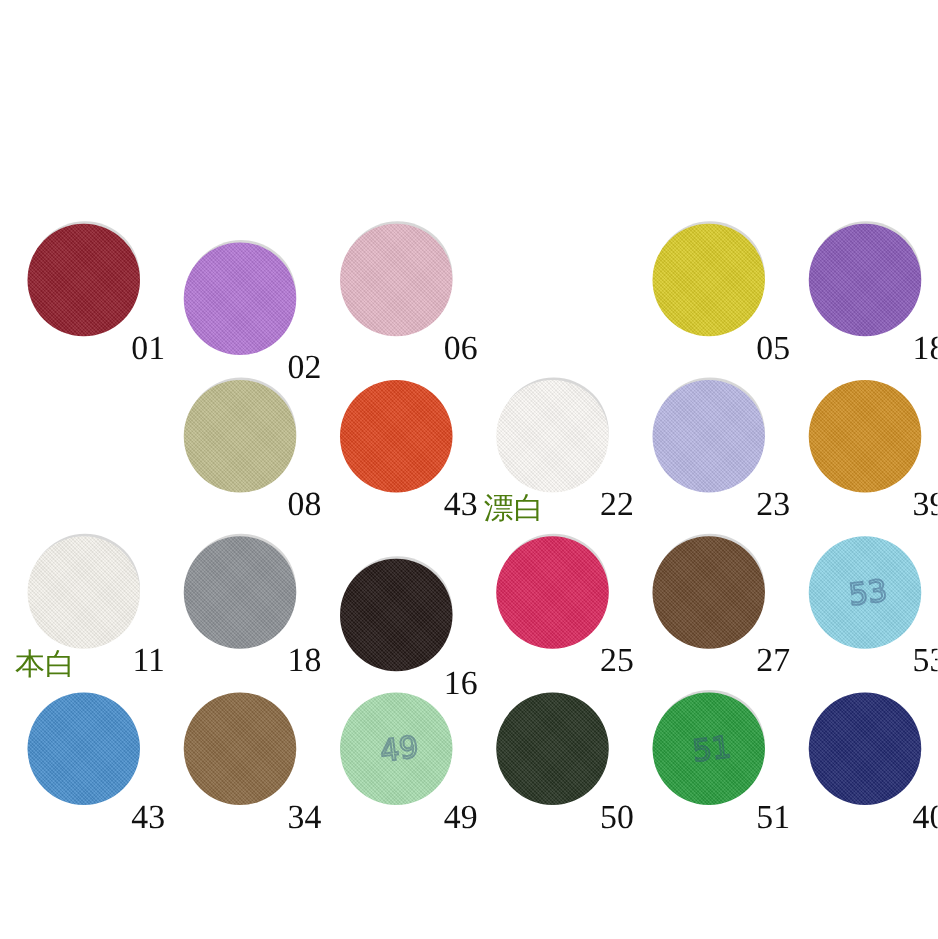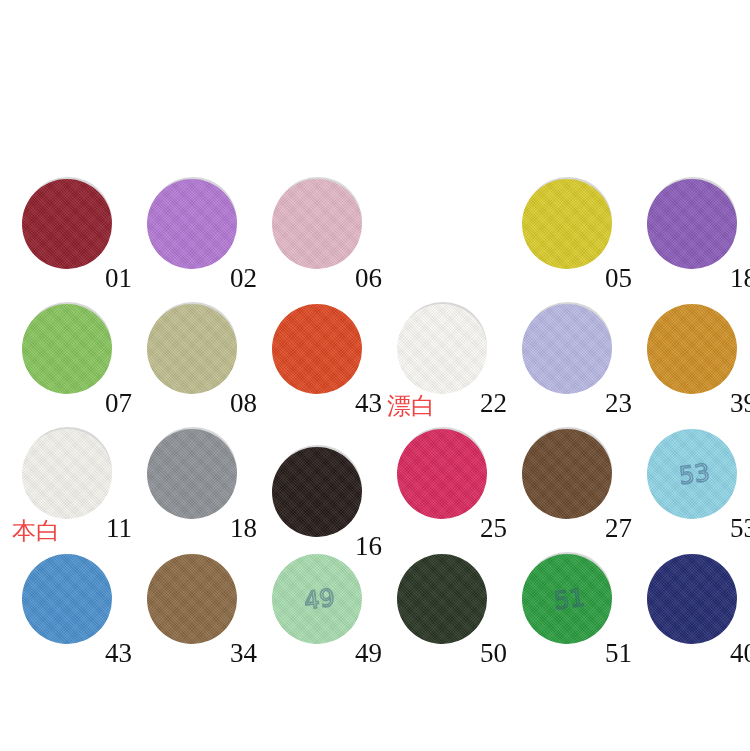--- a/index.html
+++ b/index.html
@@ -87,21 +87,21 @@
     letter-spacing: 0px;
     white-space: nowrap;
   }
 
   .swatch-name {
     position: absolute;
     left: -2px;
     bottom: -5px;
     font-size: 24px;
     line-height: 1;
-    color: #ef4444;
+    color: #4d7c0f;
     font-family: "DejaVu Sans", "Liberation Sans", sans-serif;
     white-space: nowrap;
   }
 
   .handmark {
     position: absolute;
     left: 28px;
     top: 24px;
     width: 44px;
     height: 40px;
@@ -116,21 +116,21 @@
 <div id="swatch-chart">
     <div class="swatch-cell has-shadow" style="left: 14px; top: 163px;">
       <div class="swatch-disc-wrap">
         <div class="swatch-shadow"></div>
         <div class="swatch-disc" title="#8f1f2d" style="background: rgb(143, 31, 45);">
           <div class="swatch-texture"></div>
         </div>
       </div>
       <div class="swatch-label">01</div>
     </div>
-    <div class="swatch-cell has-shadow" style="left: 139px; top: 163px;">
+    <div class="swatch-cell has-shadow" style="left: 139px; top: 178px;">
       <div class="swatch-disc-wrap">
         <div class="swatch-shadow"></div>
         <div class="swatch-disc" title="#b378d4" style="background: rgb(179, 120, 212);">
           <div class="swatch-texture"></div>
         </div>
       </div>
       <div class="swatch-label">02</div>
     </div>
     <div class="swatch-cell has-shadow" style="left: 264px; top: 163px;">
       <div class="swatch-disc-wrap">
@@ -151,29 +151,20 @@
       <div class="swatch-label">05</div>
     </div>
     <div class="swatch-cell has-shadow" style="left: 639px; top: 163px;">
       <div class="swatch-disc-wrap">
         <div class="swatch-shadow"></div>
         <div class="swatch-disc" title="#8a5cb8" style="background: rgb(138, 92, 184);">
           <div class="swatch-texture"></div>
         </div>
       </div>
       <div class="swatch-label">18</div>
-    </div>
-    <div class="swatch-cell has-shadow" style="left: 14px; top: 288px;">
-      <div class="swatch-disc-wrap">
-        <div class="swatch-shadow"></div>
-        <div class="swatch-disc" title="#86c45c" style="background: rgb(134, 196, 92);">
-          <div class="swatch-texture"></div>
-        </div>
-      </div>
-      <div class="swatch-label">07</div>
     </div>
     <div class="swatch-cell has-shadow" style="left: 139px; top: 288px;">
       <div class="swatch-disc-wrap">
         <div class="swatch-shadow"></div>
         <div class="swatch-disc" title="#bfbd8e" style="background: rgb(191, 189, 142);">
           <div class="swatch-texture"></div>
         </div>
       </div>
       <div class="swatch-label">08</div>
     </div>

